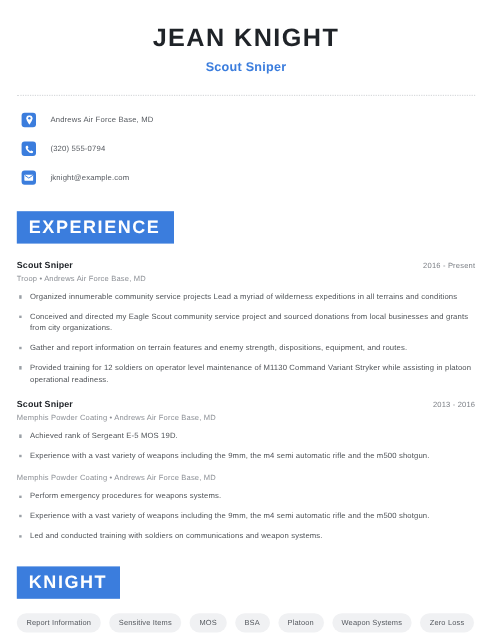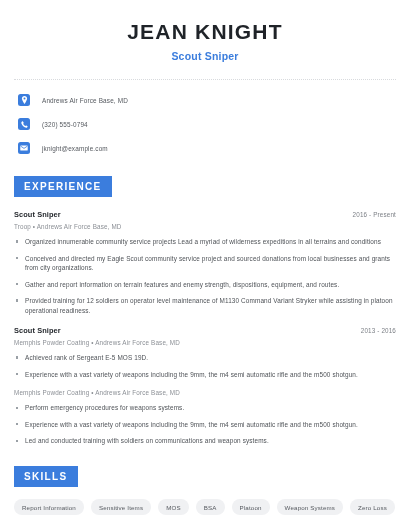--- a/index.html
+++ b/index.html
@@ -37,21 +37,21 @@
     background: #3b7ddd; margin-right: 12px;
     display: flex; align-items: center; justify-content: center;
     flex: none;
   }
   .cicon svg { display: block; }
   .ctext { font-size: 6.4px; color: #55595f; letter-spacing: .15px; }
 
   
   .sec-head {
     display: inline-block; background: #3b7ddd; color: #fff;
-    font-size: 10px; font-weight: bold; letter-spacing: 1.3px;
+    font-size: 15px; font-weight: bold; letter-spacing: 1.3px;
     padding: 5px 11px 5px 10px;
   }
   .sec-wrap { margin-top: 20px; padding-left: 14px; }
 
   
   .exp { padding: 0 14px; margin-top: 13px; }
   .job { margin-bottom: 10px; }
   .job-top { display: flex; justify-content: space-between; align-items: baseline; }
   .job-title { font-size: 7.4px; font-weight: bold; color: #1f2328; letter-spacing: .1px; }
   .job-dates { font-size: 6.3px; color: #7b7f85; letter-spacing: .15px; }
@@ -157,21 +157,21 @@
       <ul class="bullets">
         <li>Perform emergency procedures for weapons systems.</li>
         <li>Experience with a vast variety of weapons including the 9mm, the m4 semi automatic rifle and the m500 shotgun.</li>
         <li>Led and conducted training with soldiers on communications and weapon systems.</li>
       </ul>
     </div>
 
   </div>
 
   <div class="sec-wrap">
-    <span class="sec-head">SKILLS</span>
+    <span class="sec-head">KNIGHT</span>
   </div>
 
   <div class="skills">
     <div class="tags">
       <span class="tag">Report Information</span>
       <span class="tag">Sensitive Items</span>
       <span class="tag">MOS</span>
       <span class="tag">BSA</span>
       <span class="tag">Platoon</span>
       <span class="tag">Weapon Systems</span>

